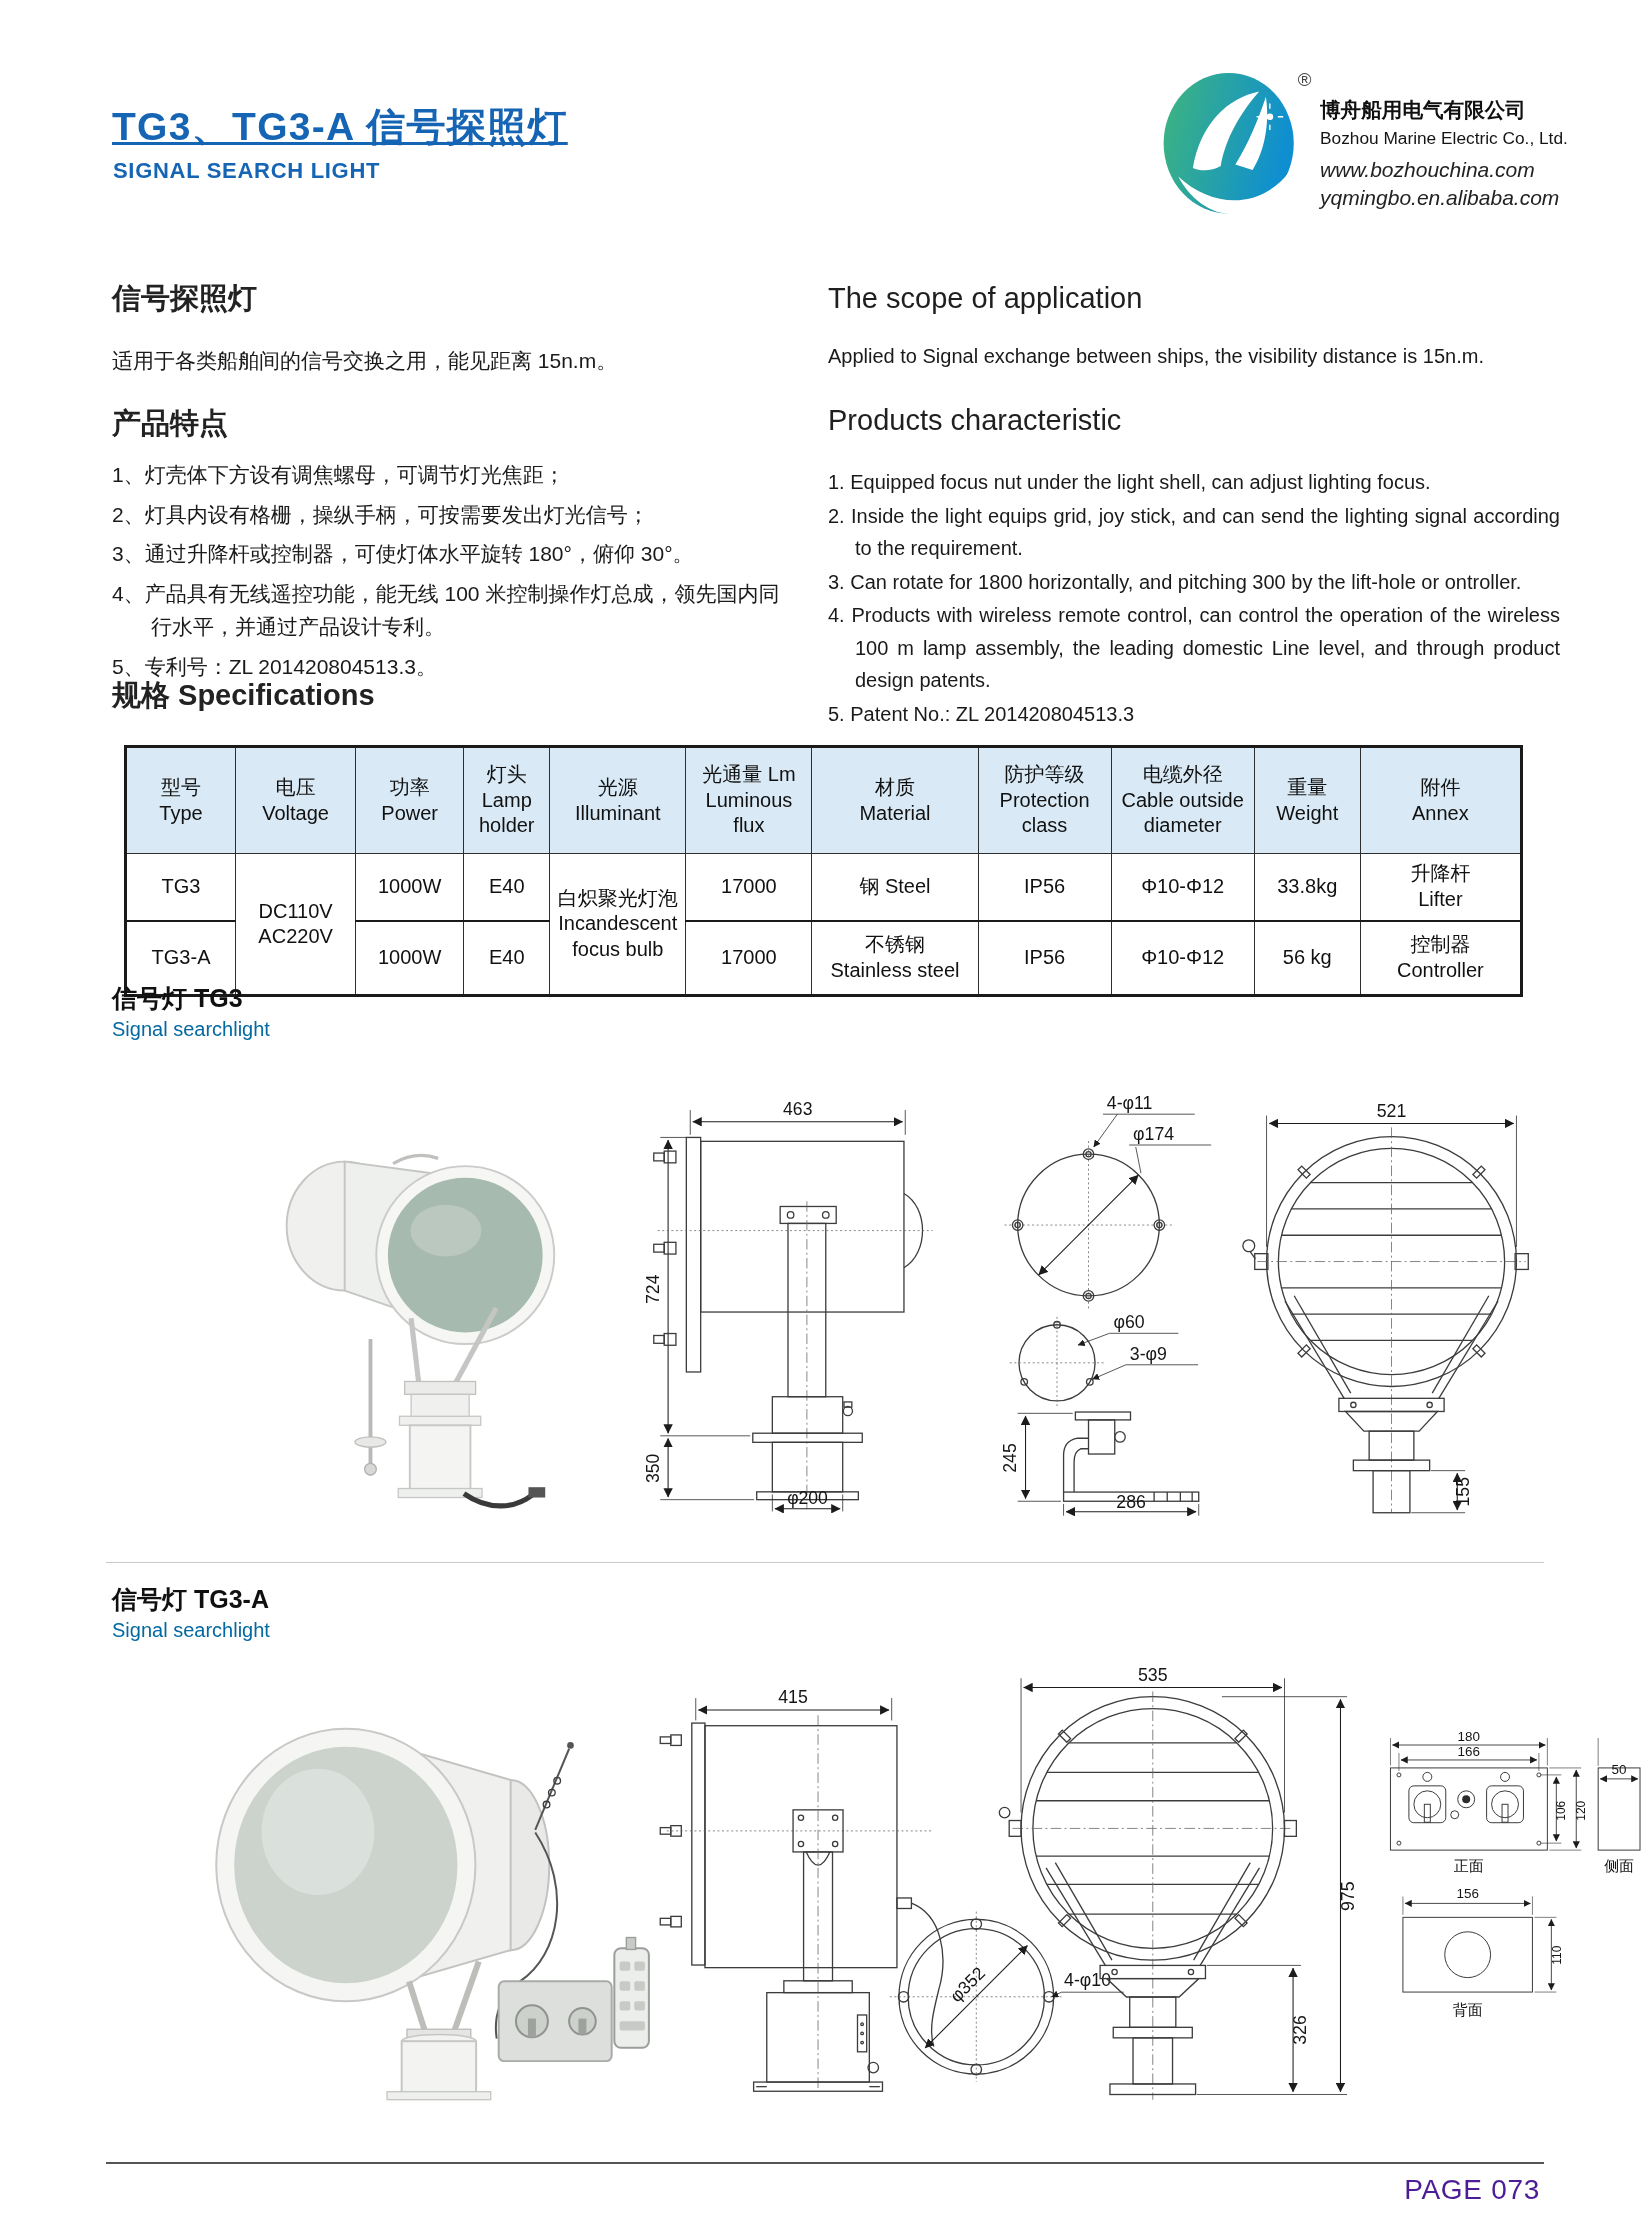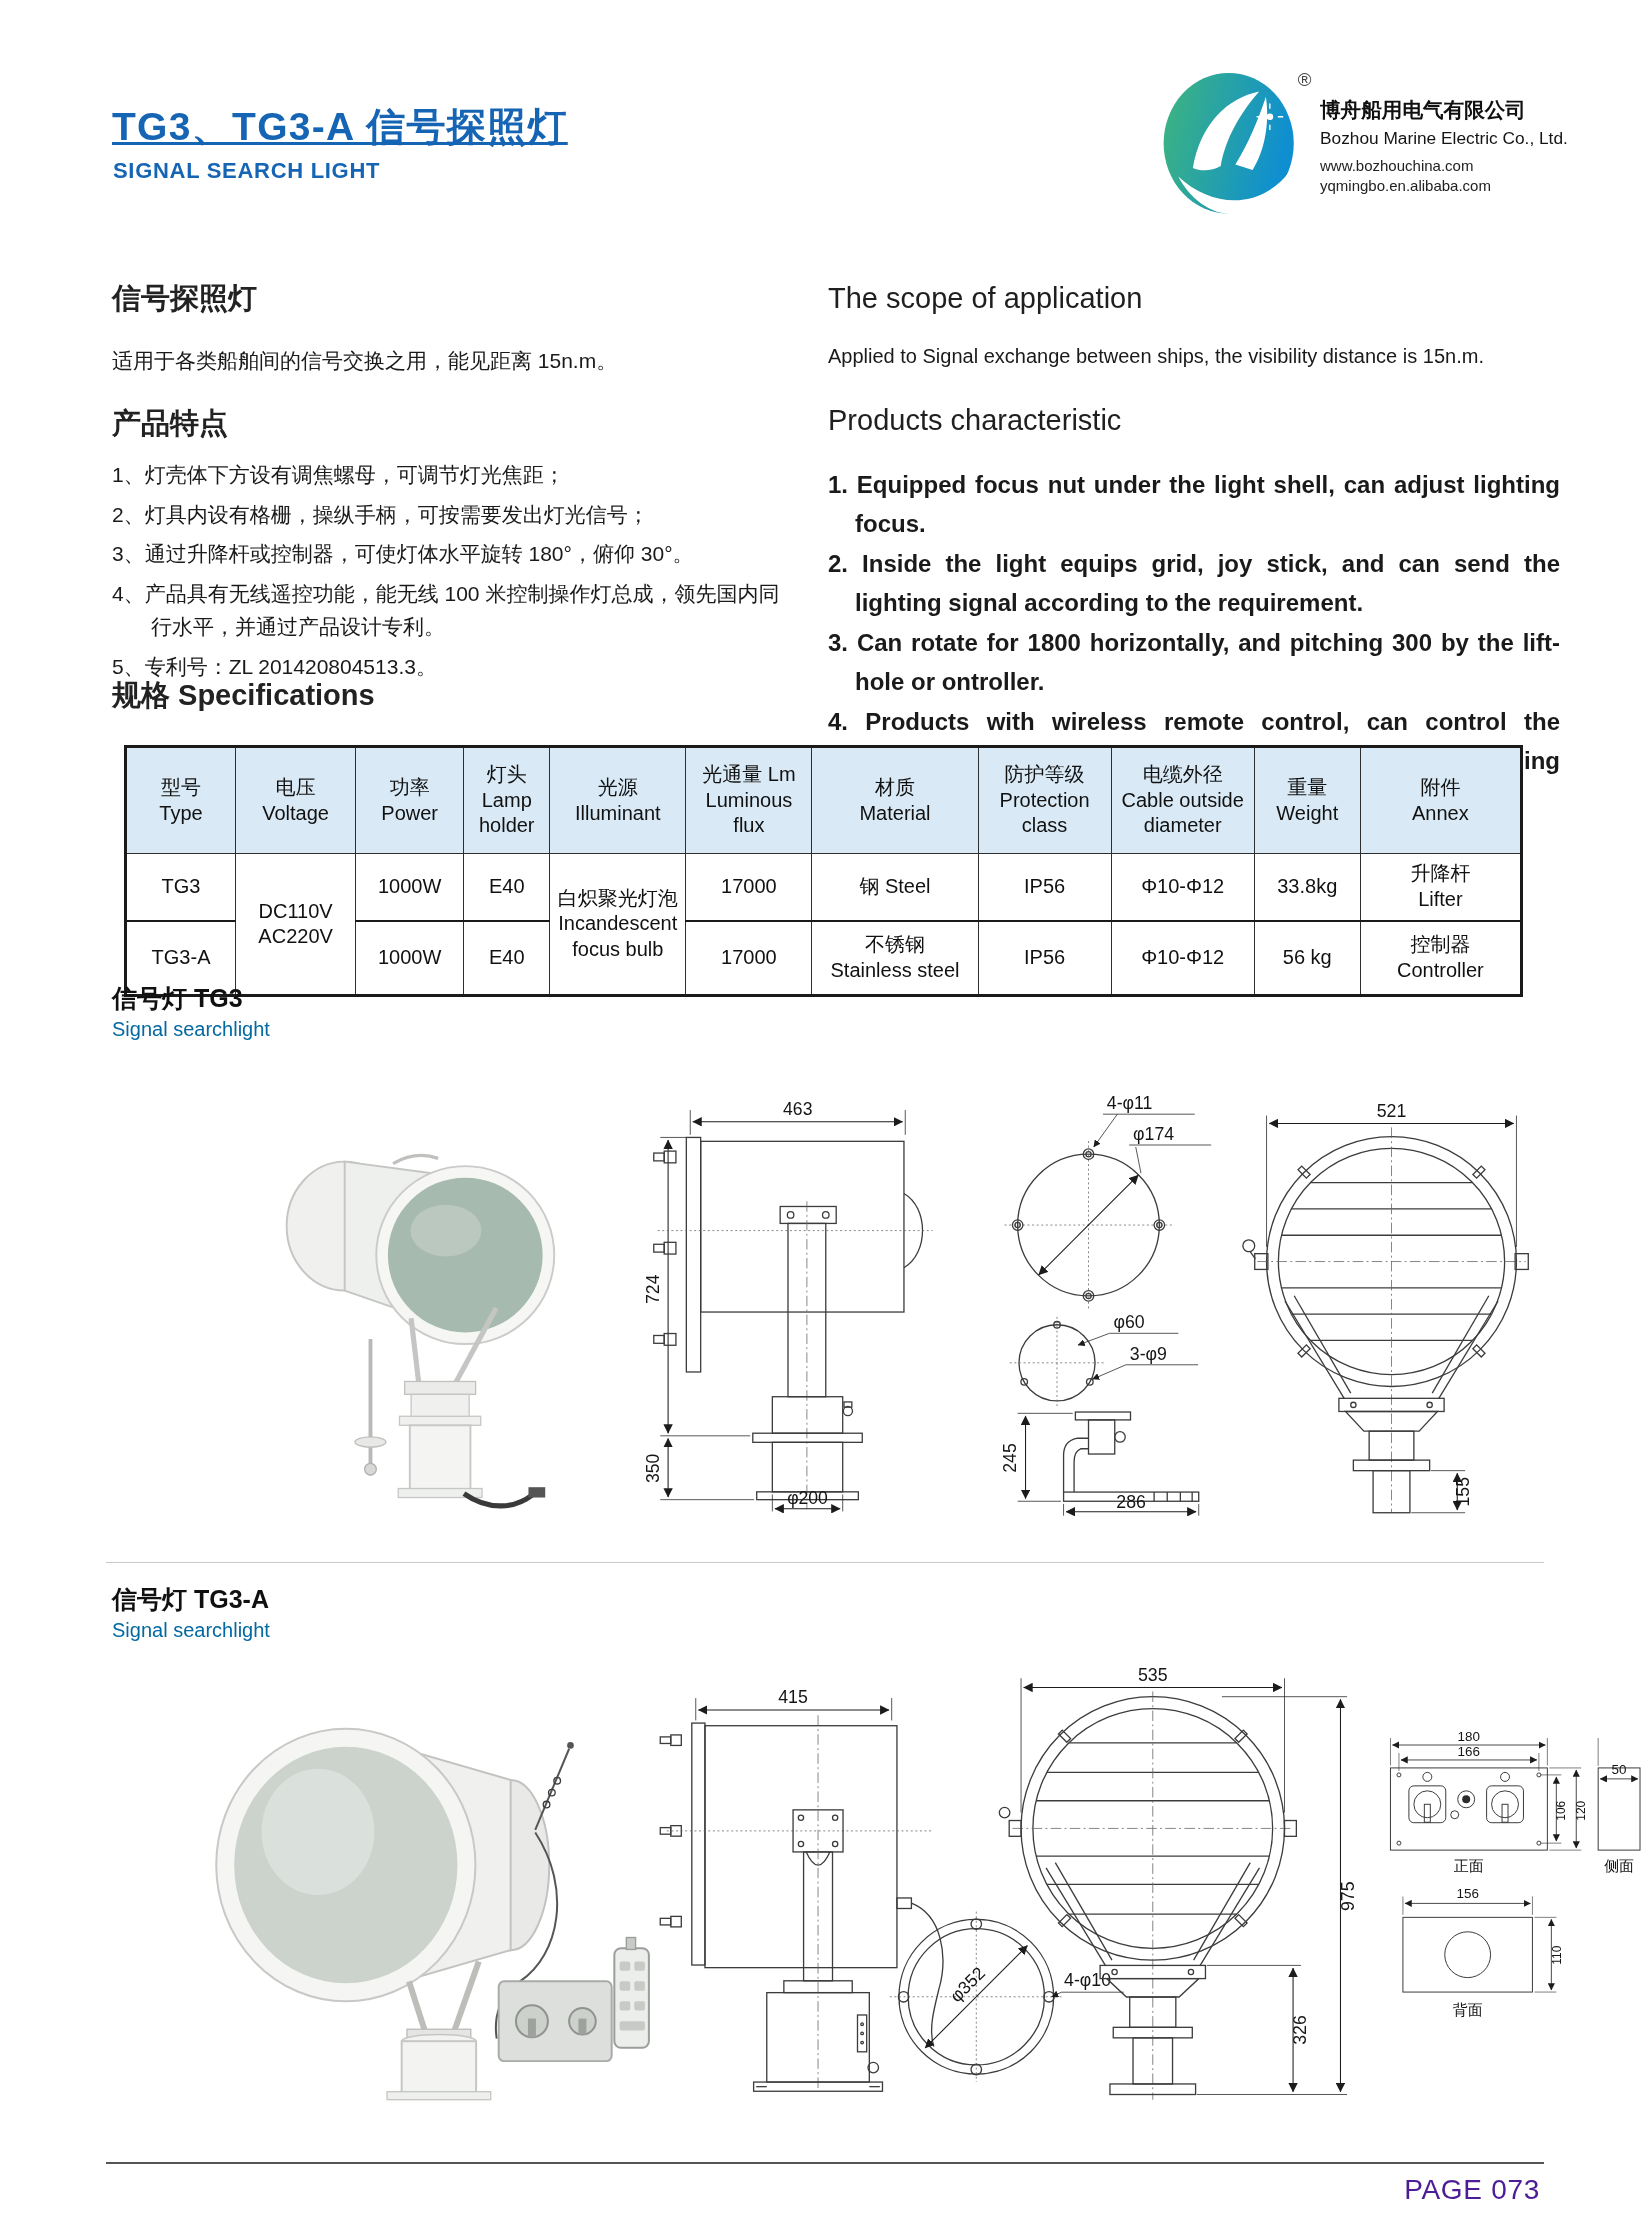--- a/index.html
+++ b/index.html
@@ -5,30 +5,30 @@
   html,body{margin:0;padding:0;background:#ffffff;}
   .page{position:relative;width:1650px;height:2239px;background:#fff;
         font-family:"Liberation Sans",sans-serif;color:#1a1a1a;overflow:hidden;}
   .abs{position:absolute;}
   
   .title-zh{left:112px;top:100px;font-size:39px;font-weight:700;color:#1565b4;letter-spacing:1.3px;text-decoration:underline;}
   .title-en{left:113px;top:158px;font-size:22px;font-weight:700;color:#1565b4;letter-spacing:0.7px;}
   .company{left:1320px;top:98px;line-height:1.2;}
   .company .zh{font-size:20.6px;font-weight:700;color:#101010;}
   .company .en{font-size:17.3px;font-weight:400;color:#141414;margin-top:5.3px;}
-  .company .site{font-size:15px;color:#222;margin-top:8px;}
+  .company .site{font-size:21px;color:#222;margin-top:8px;font-style:italic;}
   .company .site + .site{margin-top:2.7px;}
   
   .h-zh{font-size:29px;font-weight:600;color:#222;}
   .h-en{font-size:29px;font-weight:400;color:#1f1f1f;}
   .body-text{font-size:21px;color:#1a1a1a;}
   .body-text-en{font-size:20px;color:#1a1a1a;}
   .feat-zh{width:685px;font-size:21px;line-height:1.6;}
   .feat-zh .item{padding-left:39px;text-indent:-39px;margin-bottom:6px;}
-  .feat-en{width:732px;font-size:24px;line-height:1.62;text-align:justify;font-weight:bold;}
+  .feat-en{width:732px;font-size:20px;line-height:1.62;text-align:justify;}
   .feat-en .item{padding-left:27px;text-indent:-27px;margin-bottom:1.3px;}
   
   table.specs{border-collapse:collapse;table-layout:fixed;width:1399px;border:3.3px solid #1a1a1a;}
   table.specs th,table.specs td{border:1.3px solid #2e2e2e;text-align:center;vertical-align:middle;
       white-space:pre-line;font-size:20px;color:#111;line-height:1.28;padding:2.7px;font-weight:400;}
   table.specs thead th{background:#d9eaf6;height:100px;}
   table.specs tbody td{background:#fff;}
   table.specs tr.r1 td{height:60px;border-bottom:2.7px solid #1a1a1a;}
   table.specs tr.r2 td{height:67px;}
   

